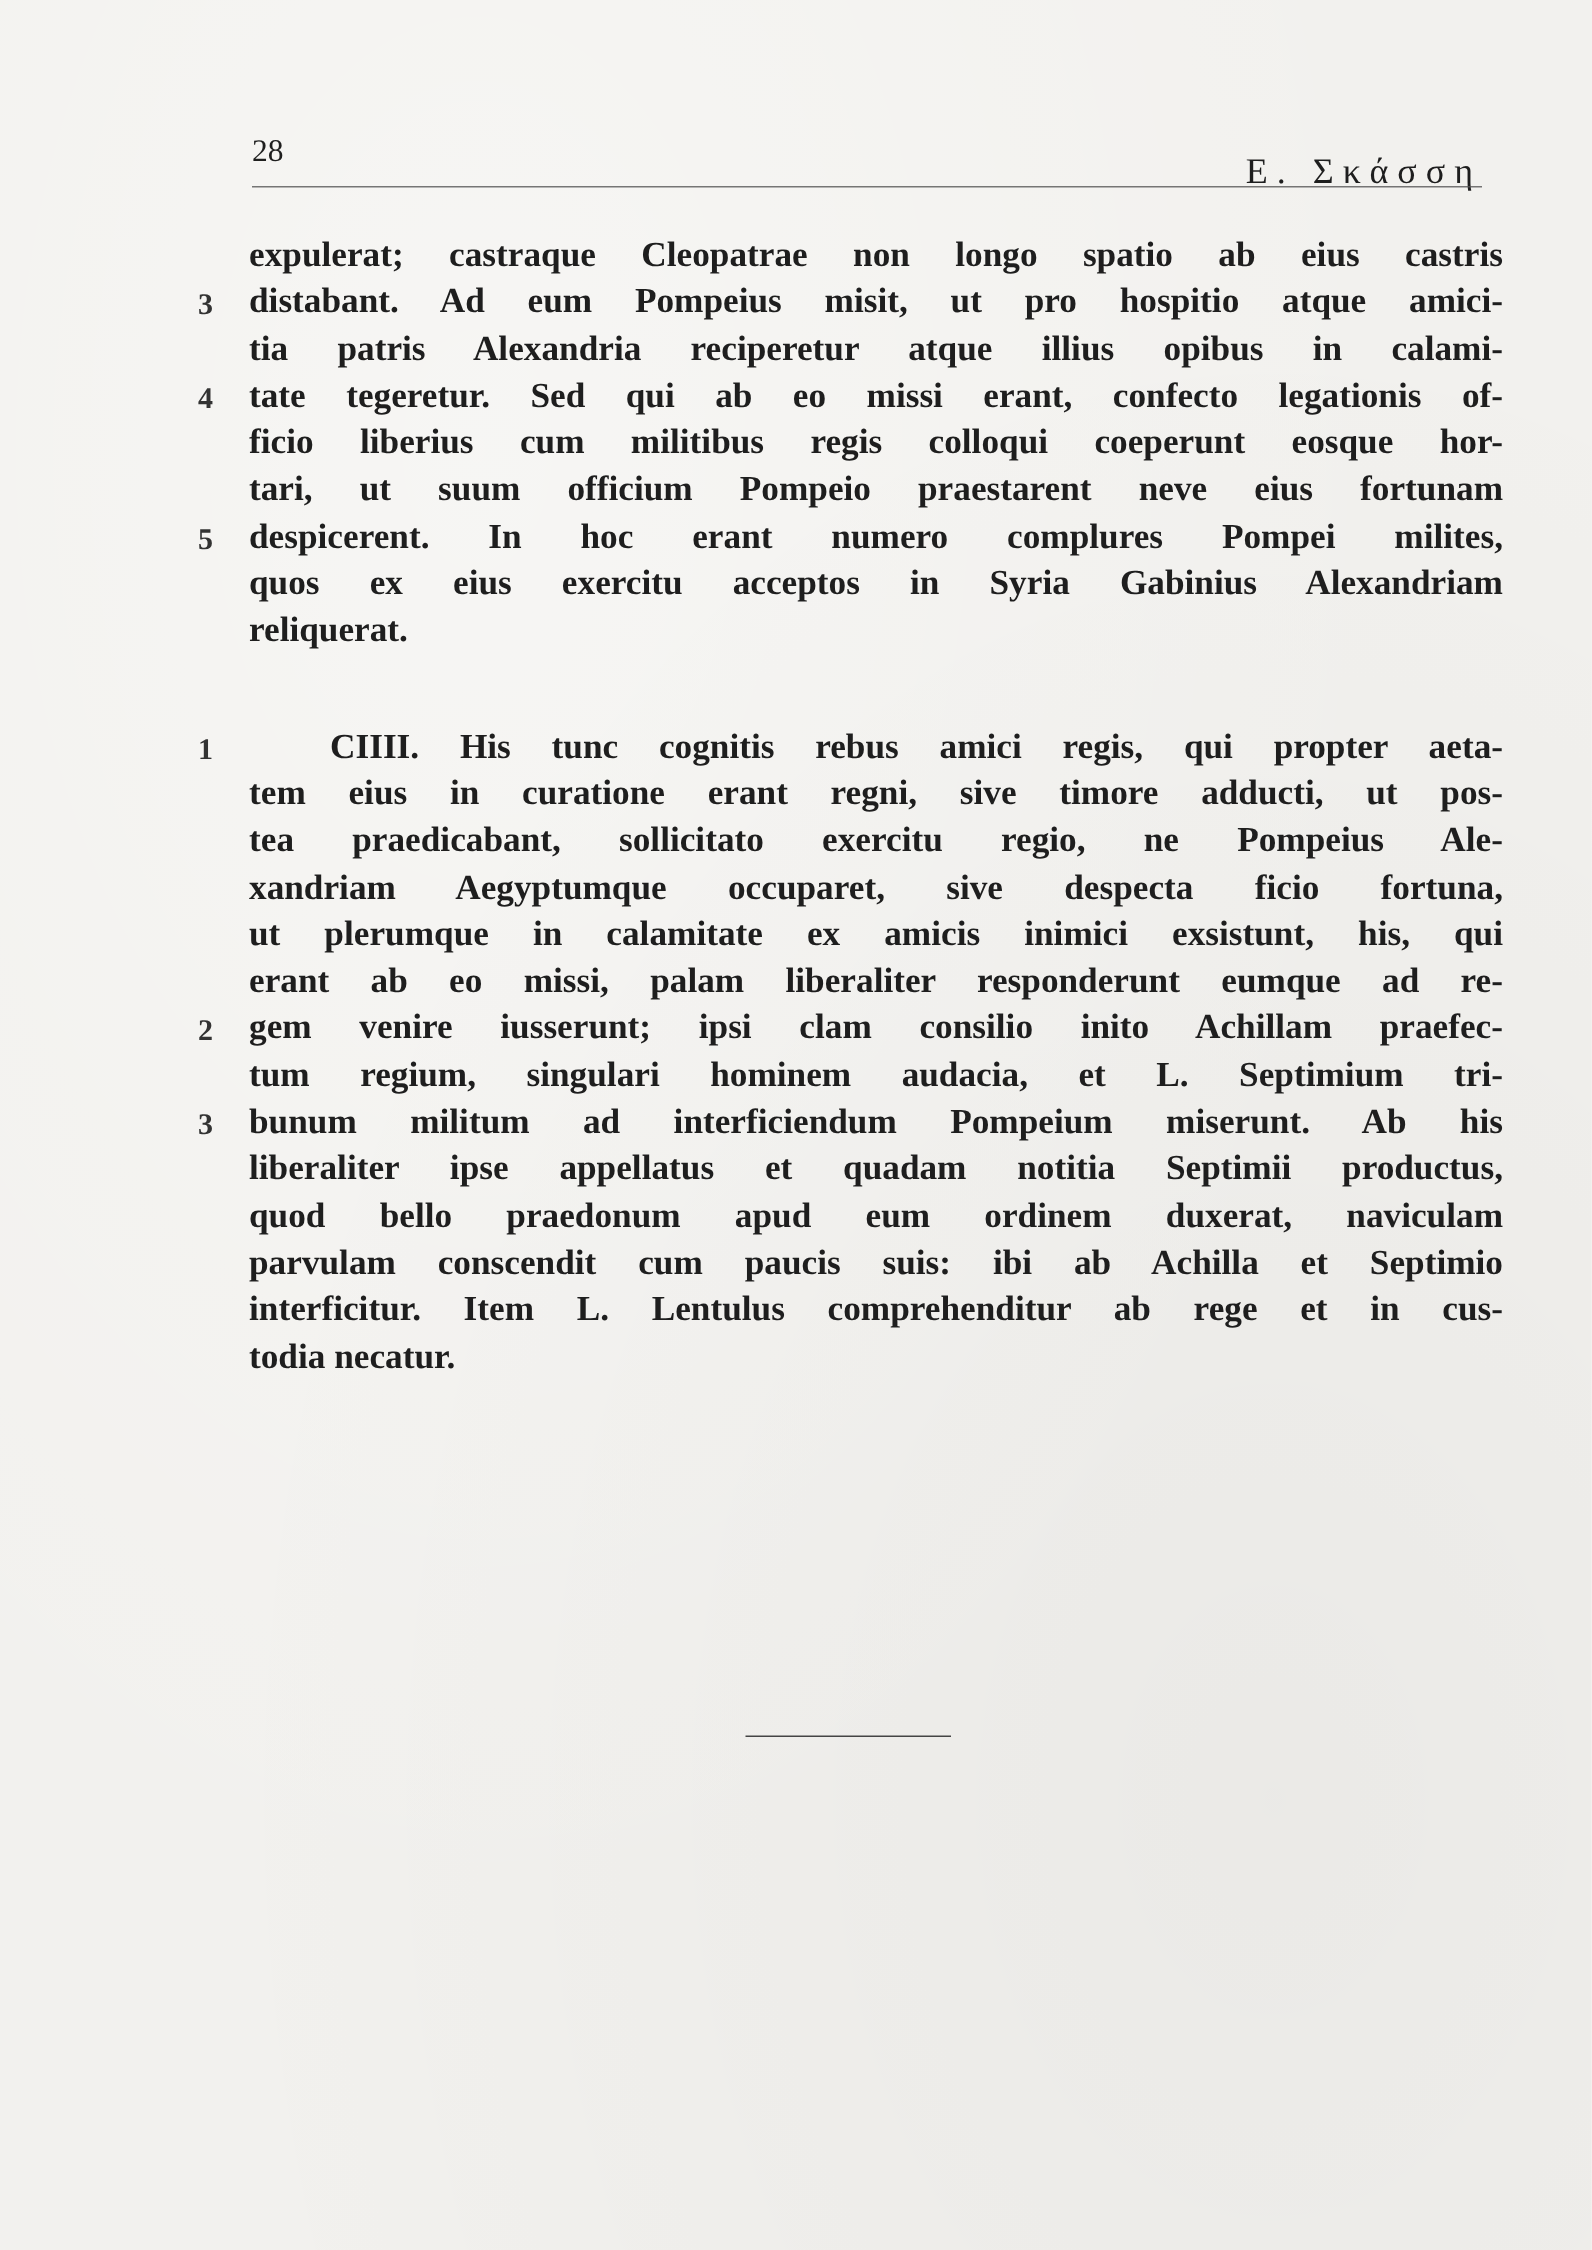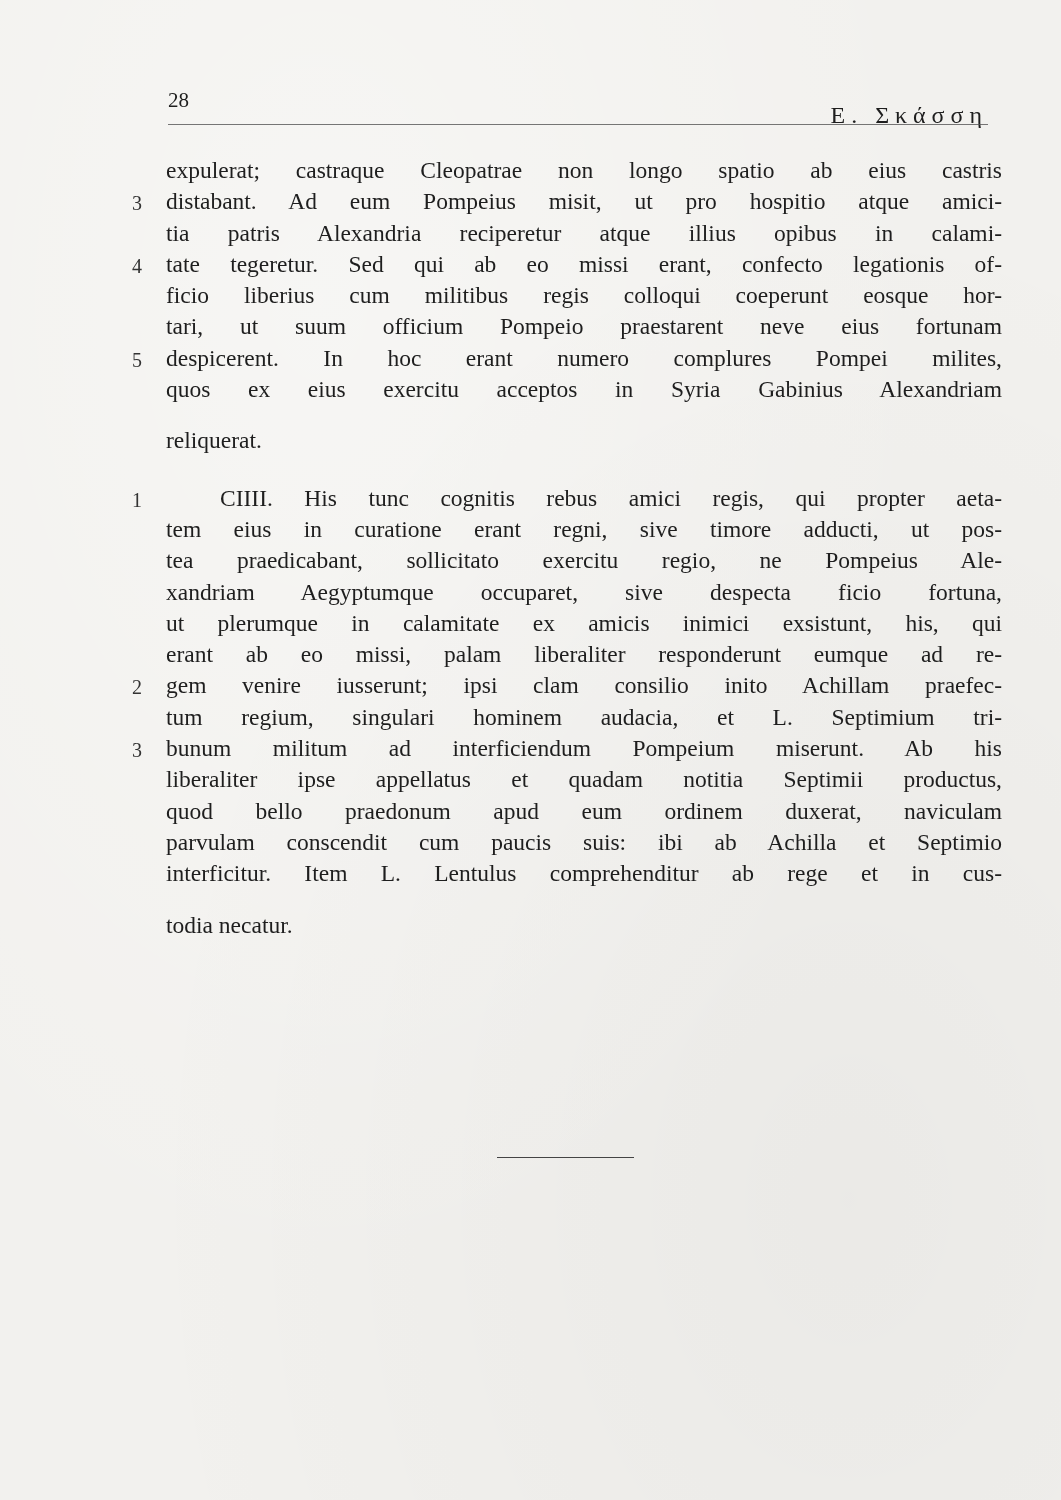--- a/index.html
+++ b/index.html
@@ -60,31 +60,31 @@
       left: 120px;
       top: 155px;
       width: 880px;
     }
     .line {
       position: relative;
       height: 31.3px;
       line-height: 31.3px;
       font-size: 23.5px;
       white-space: nowrap;
+      font-weight: bold;
     }
     .line .txt {
       position: absolute;
       left: 46px;
       width: 836px;
       text-align: justify;
       text-align-last: justify;
     }
     .line.last .txt {
       text-align-last: left;
-      margin-top: 20px;
     }
     .line.indent .txt {
       left: 100px;
       width: 782px;
     }
     .margin-num {
       position: absolute;
       left: 12px;
       top: 2px;
       font-size: 20px;

